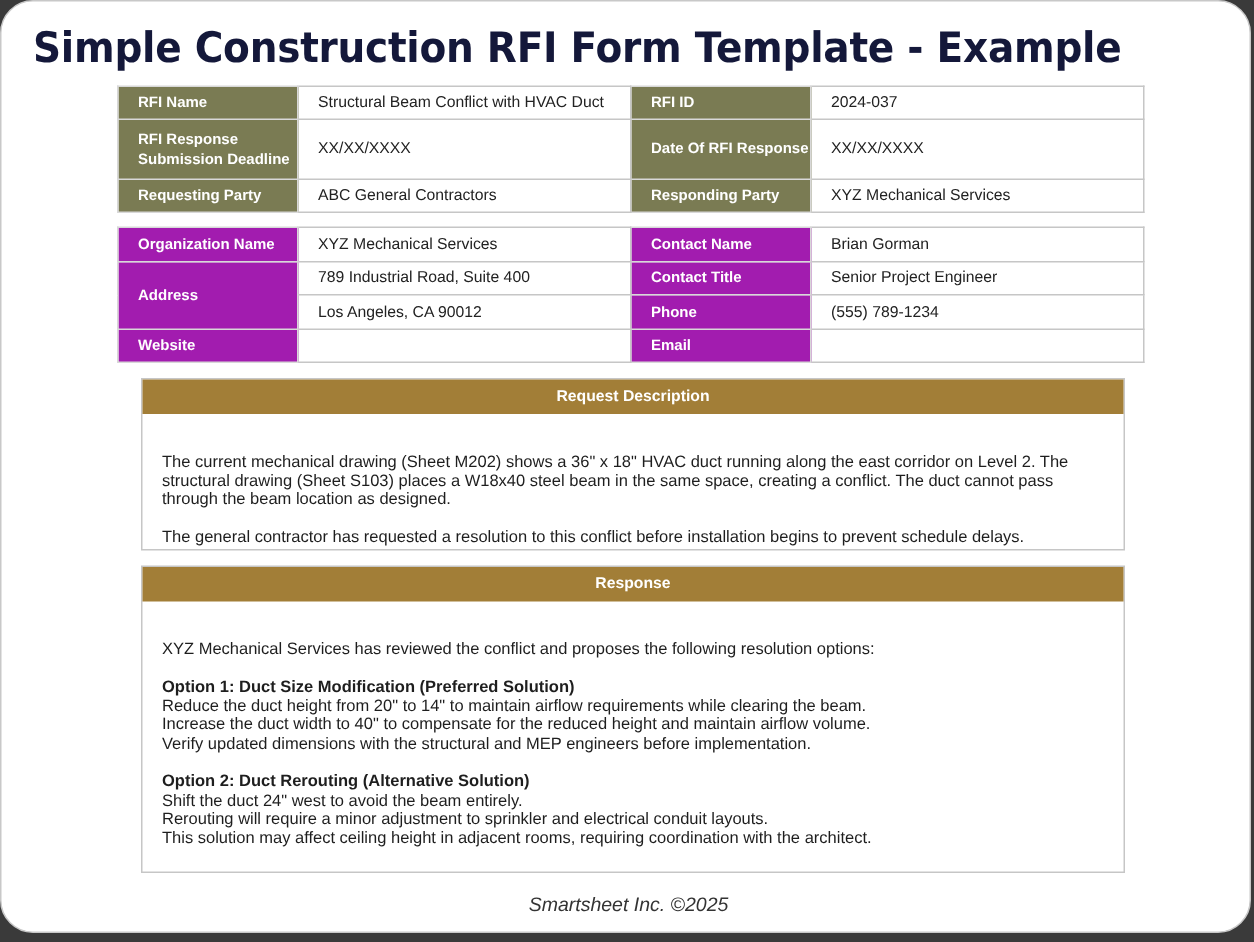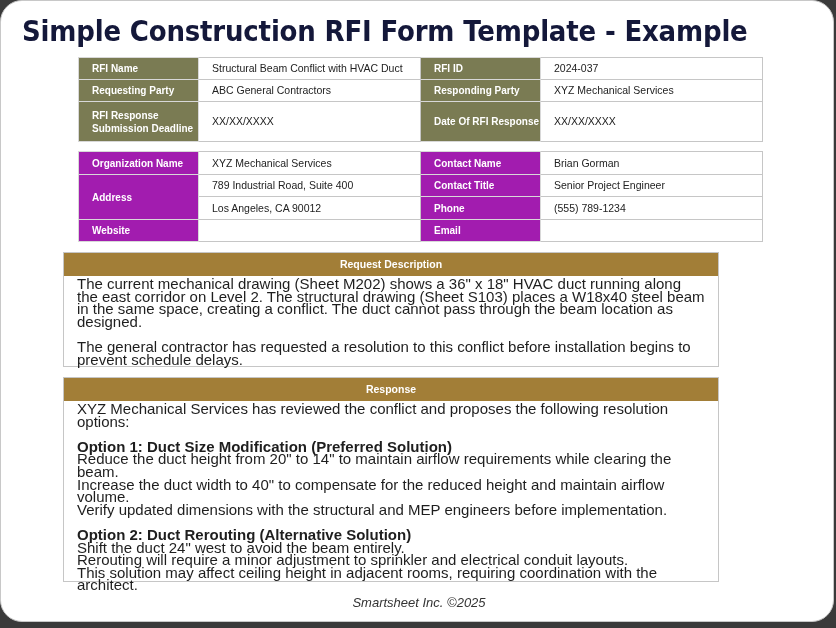--- a/index.html
+++ b/index.html
@@ -42,33 +42,33 @@
     }
     table.grid td.lbl {
       color: #ffffff; font-weight: bold; font-size: 10px;
       border-color: #d8d8d8;
     }
     table.t1 { top: 56px; }
     table.t1 td.lbl { background: #7a7b53; }
     table.t2 { top: 150px; }
     table.t2 td.lbl { background: #a21caf; }
     .section {
-      position: absolute; left: 62px; width: 656px;
+      position: absolute; left: 93px; width: 656px;
       border: 1px solid #c6c6c6;
       box-sizing: border-box;
     }
     .section .hdr {
       background: #a27e37;
       color: #fff; font-weight: bold; font-size: 10.5px;
       text-align: center;
       height: 23px; line-height: 23px;
     }
     .section .body {
-      padding: 2px 13px 0 13px;
-      font-size: 15px; color: #1e1e1e;
+      padding: 26px 13px 0 13px;
+      font-size: 11px; color: #1e1e1e;
       line-height: 12.6px;
     }
     .section .body p { margin: 0 0 12.6px 0; }
     .section .body .opt-title { font-weight: bold; }
     .sec-req { top: 251px; height: 115px; }
     .sec-resp { top: 376px; height: 205px; }
     .footer {
       position: absolute; left: 0; width: 836px; top: 594px;
       text-align: center; font-style: italic;
       font-size: 13px; color: #333;
@@ -88,34 +88,34 @@
         <col style="width:120px">
         <col style="width:222px">
     </colgroup>
     <tbody>
         <tr style="height:22px">
       <td class="lbl">RFI Name</td>
       <td>Structural Beam Conflict with HVAC Duct</td>
       <td class="lbl">RFI ID</td>
       <td>2024-037</td>
     </tr>
-    <tr style="height:22px">
-      <td class="lbl">Requesting Party</td>
-      <td>ABC General Contractors</td>
-      <td class="lbl">Responding Party</td>
-      <td>XYZ Mechanical Services</td>
-    </tr>
     <tr style="height:40px">
       <td class="lbl">
         <div>RFI Response</div>
         <div>Submission Deadline</div>
       </td>
       <td>XX/XX/XXXX</td>
       <td class="lbl">Date Of RFI Response</td>
       <td>XX/XX/XXXX</td>
+    </tr>
+    <tr style="height:22px">
+      <td class="lbl">Requesting Party</td>
+      <td>ABC General Contractors</td>
+      <td class="lbl">Responding Party</td>
+      <td>XYZ Mechanical Services</td>
     </tr>
   </tbody>
     </table>
 
   <table class="grid t2">
     <colgroup>
       <col style="width:120px">
         <col style="width:222px">
         <col style="width:120px">
         <col style="width:222px">

